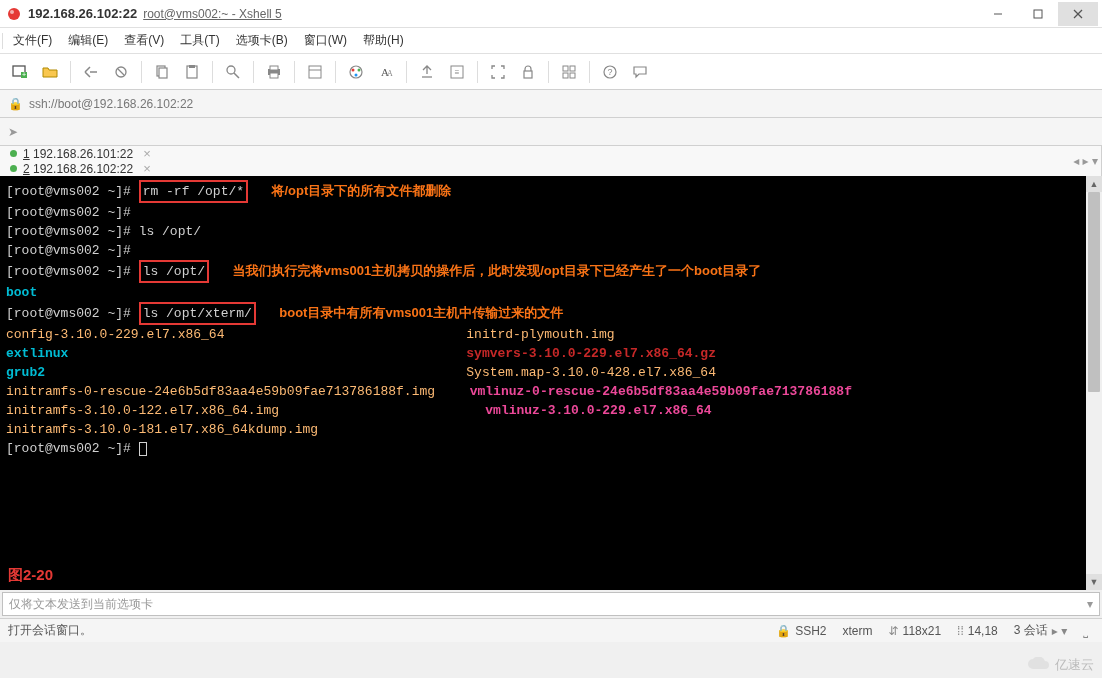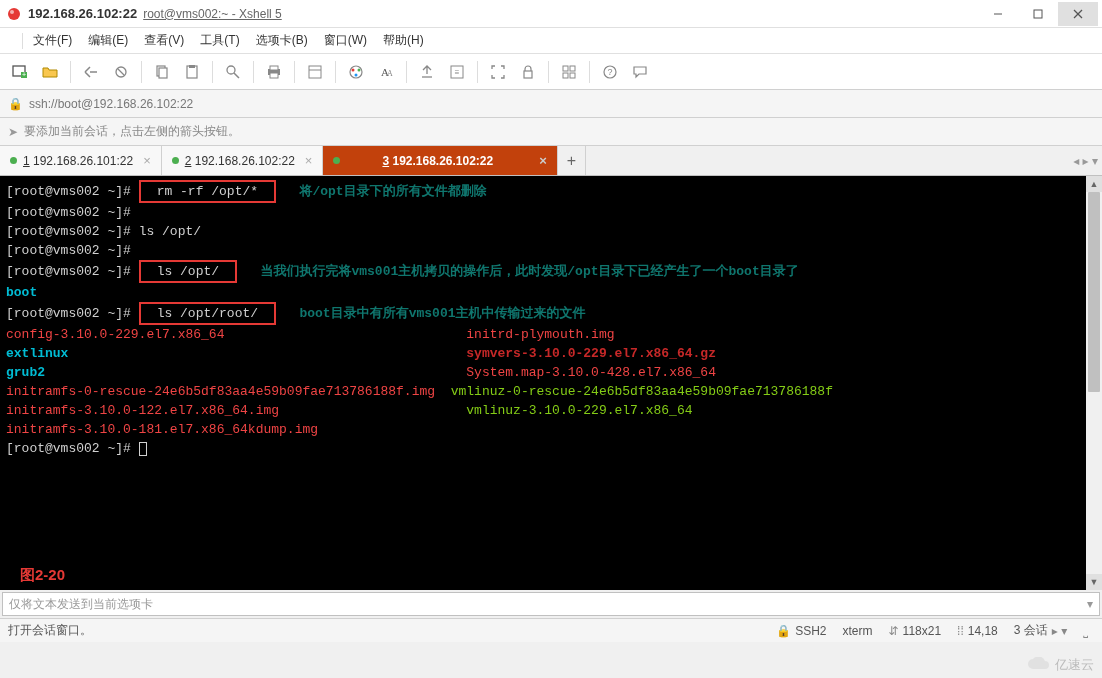--- a/index.html
+++ b/index.html
@@ -6,59 +6,59 @@
 body { font-family: "Microsoft YaHei", "Segoe UI", Tahoma, sans-serif; font-size: 12px; background: #f0f0f0; width: 1102px; height: 678px; overflow: hidden; position: relative; }
 
 .titlebar { height: 28px; background: #fff; display: flex; align-items: center; padding: 0 4px; border-bottom: 1px solid #e0e0e0; }
 .titlebar .icon { width: 16px; height: 16px; margin: 0 6px 0 2px; }
 .titlebar .title { flex: 0 0 auto; font-weight: bold; color: #333; font-size: 13px; }
 .titlebar .subtitle { color: #666; margin-left: 6px; font-size: 12px; text-decoration: underline; }
 .titlebar .spacer { flex: 1; }
 .winbtn { width: 40px; height: 24px; display: flex; align-items: center; justify-content: center; color: #555; }
 .winbtn.close { background: #e0e0e0; }
 
-.menubar { height: 26px; background: #fff; display: flex; align-items: center; padding: 0 20px; border-bottom: 1px solid #e0e0e0; }
+.menubar { height: 26px; background: #fff; display: flex; align-items: center; padding: 0 0; border-bottom: 1px solid #e0e0e0; }
 .menubar .mitem { padding: 4px 8px; color: #333; cursor: default; }
 .menu-sep { width: 1px; height: 16px; background: #ddd; margin: 0 2px; }
 
 .toolbar { height: 36px; background: #fff; display: flex; align-items: center; padding: 0 6px; gap: 2px; border-bottom: 1px solid #d0d0d0; }
 .tbtn { width: 28px; height: 28px; display: flex; align-items: center; justify-content: center; color: #666; border-radius: 2px; }
 .tsep { width: 1px; height: 22px; background: #ddd; margin: 0 4px; }
 .tbtn svg { width: 18px; height: 18px; }
 
 .addressbar { height: 28px; background: #f5f5f5; display: flex; align-items: center; padding: 0 8px; border-bottom: 1px solid #d0d0d0; color: #777; font-size: 12px; }
 .addressbar .lock { margin-right: 6px; }
 
 .hintbar { height: 28px; background: #f5f5f5; display: flex; align-items: center; padding: 0 8px; border-bottom: 1px solid #d0d0d0; color: #888; font-size: 12px; }
 .hintbar .arrow { margin-right: 6px; color: #999; }
 
-.tabstrip { height: 30px; background: #f0f0f0; display: flex; align-items: stretch; border-bottom: 1px solid #c0c0c0; position: relative; }
+.tabstrip { height: 30px; background: #f0f0f0; display: flex; align-items: stretch; border-bottom: 1px solid #c0c0c0; position: relative; flex-direction: column; }
 .tab { display: flex; align-items: center; padding: 0 10px; border-right: 1px solid #d0d0d0; background: #f8f8f8; cursor: default; gap: 6px; font-size: 12px; color: #333; }
 .tab.active { background: #c2410c; color: #fff; font-weight: bold; gap: 42px; }
 .tab .dot { width: 7px; height: 7px; border-radius: 50%; background: #4caf50; }
 .tab .tabclose { color: #aaa; margin-left: 4px; font-size: 13px; }
 .tab.active .tabclose { color: #ccc; }
 .tab .underline { text-decoration: underline; }
 .addtab { width: 28px; display: flex; align-items: center; justify-content: center; border-right: 1px solid #d0d0d0; color: #666; font-size: 16px; }
 .tabstrip .navarrows { position: absolute; right: 4px; top: 0; bottom: 0; display: flex; align-items: center; gap: 4px; color: #999; }
 
 .terminal-wrap { position: relative; height: 414px; background: #000; display: flex; }
 .terminal { flex: 1; background: #000; color: #d0d0d0; font-family: "Consolas", "Courier New", monospace; font-size: 13px; line-height: 19px; padding: 4px 6px; white-space: pre; overflow: hidden; position: relative; }
 .scrollbar { width: 16px; background: #f0f0f0; display: flex; flex-direction: column; }
 .scrollbar .sbtn { height: 16px; background: #e0e0e0; display: flex; align-items: center; justify-content: center; color: #666; font-size: 9px; }
 .scrollbar .strack { flex: 1; background: #f0f0f0; position: relative; }
 .scrollbar .sthumb { position: absolute; top: 0; left: 2px; right: 2px; height: 200px; background: #c0c0c0; border-radius: 1px; }
 
 .cyan { color: #00bcd4; font-weight: bold; text-align: right; }
 .red { color: #c62828; font-weight: bold; text-align: center; }
-.green { color: #84cc16; font-weight: normal; }
-.white { color: #ef4444; margin-top: 41px; }
-.redbox { border: 2px solid #e53935; padding: 0 16px; display: inline-block; font-family: Liberation Mono, monospace; }
-.annot { color: #0f766e; font-weight: bold; font-family: Liberation Mono, monospace; }
-.figlabel { position: absolute; bottom: 6px; left: 20px; color: #e53935; font-weight: bold; font-size: 15px; font-family: "Microsoft YaHei", sans-serif; margin-top: 6px; }
+.green { color: #ec4899; font-weight: bold; margin-left: 19px; }
+.white { color: #fdba74; margin-top: 41px; }
+.redbox { border: 2px solid #e53935; padding: 0 2px; display: inline-block; font-family: Liberation Mono, monospace; }
+.annot { color: #f97316; font-weight: bold; font-family: Liberation Sans, sans-serif; }
+.figlabel { position: absolute; bottom: 6px; left: 8px; color: #e53935; font-weight: bold; font-size: 15px; font-family: "Microsoft YaHei", sans-serif; margin-top: 6px; }
 .cursor-block { display: inline-block; width: 8px; height: 14px; border: 1px solid #d0d0d0; vertical-align: middle; }
 
 .inputbar { height: 24px; background: #fff; border: 1px solid #c0c0c0; display: flex; align-items: center; padding: 0 6px; color: #999; font-size: 12px; margin: 2px; }
 .inputbar .dd { margin-left: auto; color: #999; }
 
 .statusbar { height: 24px; background: #f5f5f5; display: flex; align-items: center; padding: 0 8px; border-top: 1px solid #d0d0d0; color: #555; font-size: 12px; gap: 4px; }
 .statusbar .spacer { flex: 1; }
 .statusbar .seg { display: flex; align-items: center; gap: 4px; padding: 0 6px; }
 .statusbar .sicon { color: #888; }
 
@@ -230,21 +230,20 @@
     </div>
 </div>
 
 <div class="addressbar">
   <span class="lock">🔒</span>
   <span>ssh://boot@192.168.26.102:22</span>
 </div>
 
 <div class="hintbar">
   <span class="arrow">➤</span>
-  <span>要添加当前会话，点击左侧的箭头按钮。</span>
 </div>
 
 <div class="tabstrip">
   <div class="tab">
     <span class="dot"></span>
     <span><span class="underline">1</span><span> 192.168.26.101:22</span></span>
     <span class="tabclose">×</span>
   </div>
   <div class="tab">
     <span class="dot"></span>
@@ -260,21 +259,21 @@
   <div class="navarrows">◂ ▸ ▾</div>
 </div>
 
 <div class="terminal-wrap">
   <div class="terminal"><span>[root@vms002 ~]#</span> <span class="redbox">rm -rf /opt/*</span>   <span class="annot">将/opt目录下的所有文件都删除</span>
 <span>[root@vms002 ~]#</span>
 <span>[root@vms002 ~]#</span> <span>ls /opt/</span>
 <span>[root@vms002 ~]#</span>
 <span>[root@vms002 ~]#</span> <span class="redbox">ls /opt/</span>   <span class="annot">当我们执行完将vms001主机拷贝的操作后，此时发现/opt目录下已经产生了一个boot目录了</span>
 <span class="cyan">boot</span>
-<span>[root@vms002 ~]#</span> <span class="redbox">ls /opt/root/</span>   <span class="annot">boot目录中有所有vms001主机中传输过来的文件</span>
+<span>[root@vms002 ~]#</span> <span class="redbox">ls /opt/xterm/</span>   <span class="annot">boot目录中有所有vms001主机中传输过来的文件</span>
 <span class="white">config-3.10.0-229.el7.x86_64</span>                               <span class="white">initrd-plymouth.img</span>
 <span class="cyan">extlinux</span>                                                   <span class="red">symvers-3.10.0-229.el7.x86_64.gz</span>
 <span class="cyan">grub2</span>                                                      <span class="white">System.map-3.10.0-428.el7.x86_64</span>
 <span class="white">initramfs-0-rescue-24e6b5df83aa4e59b09fae713786188f.img</span>  <span class="green">vmlinuz-0-rescue-24e6b5df83aa4e59b09fae713786188f</span>
 <span class="white">initramfs-3.10.0-122.el7.x86_64.img</span>                        <span class="green">vmlinuz-3.10.0-229.el7.x86_64</span>
 <span class="white">initramfs-3.10.0-181.el7.x86_64kdump.img</span>
 <span>[root@vms002 ~]#</span> <span class="cursor-block"></span>
 <div class="figlabel">图2-20</div></div>
   <div class="scrollbar">
     <div class="sbtn">▲</div>

